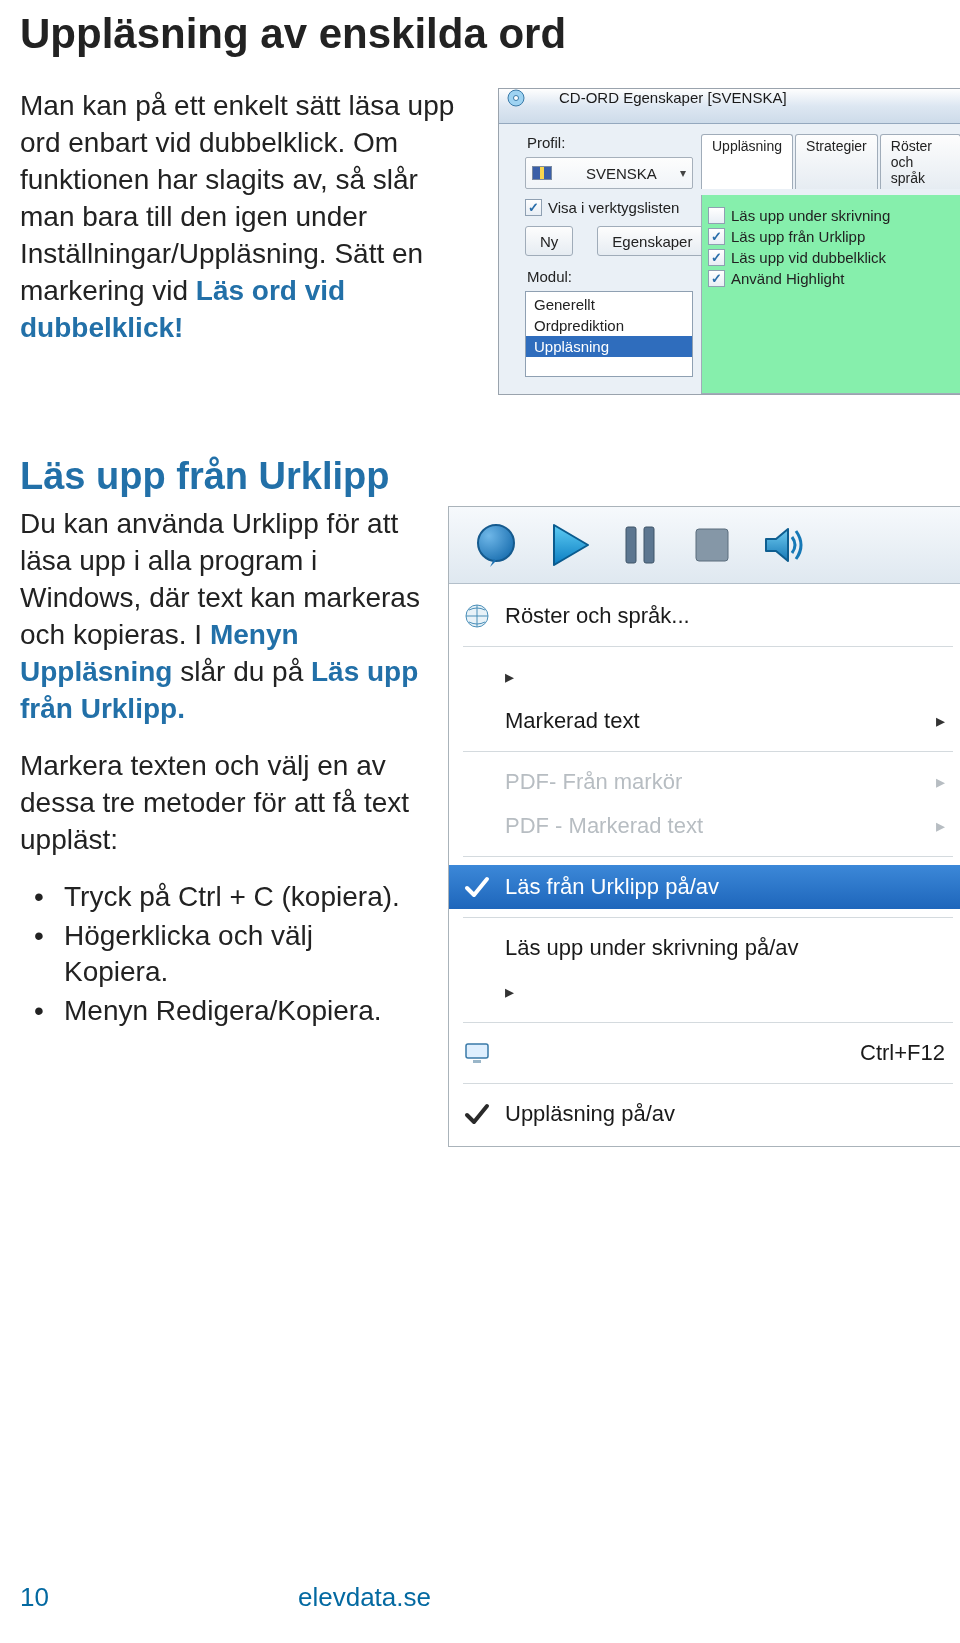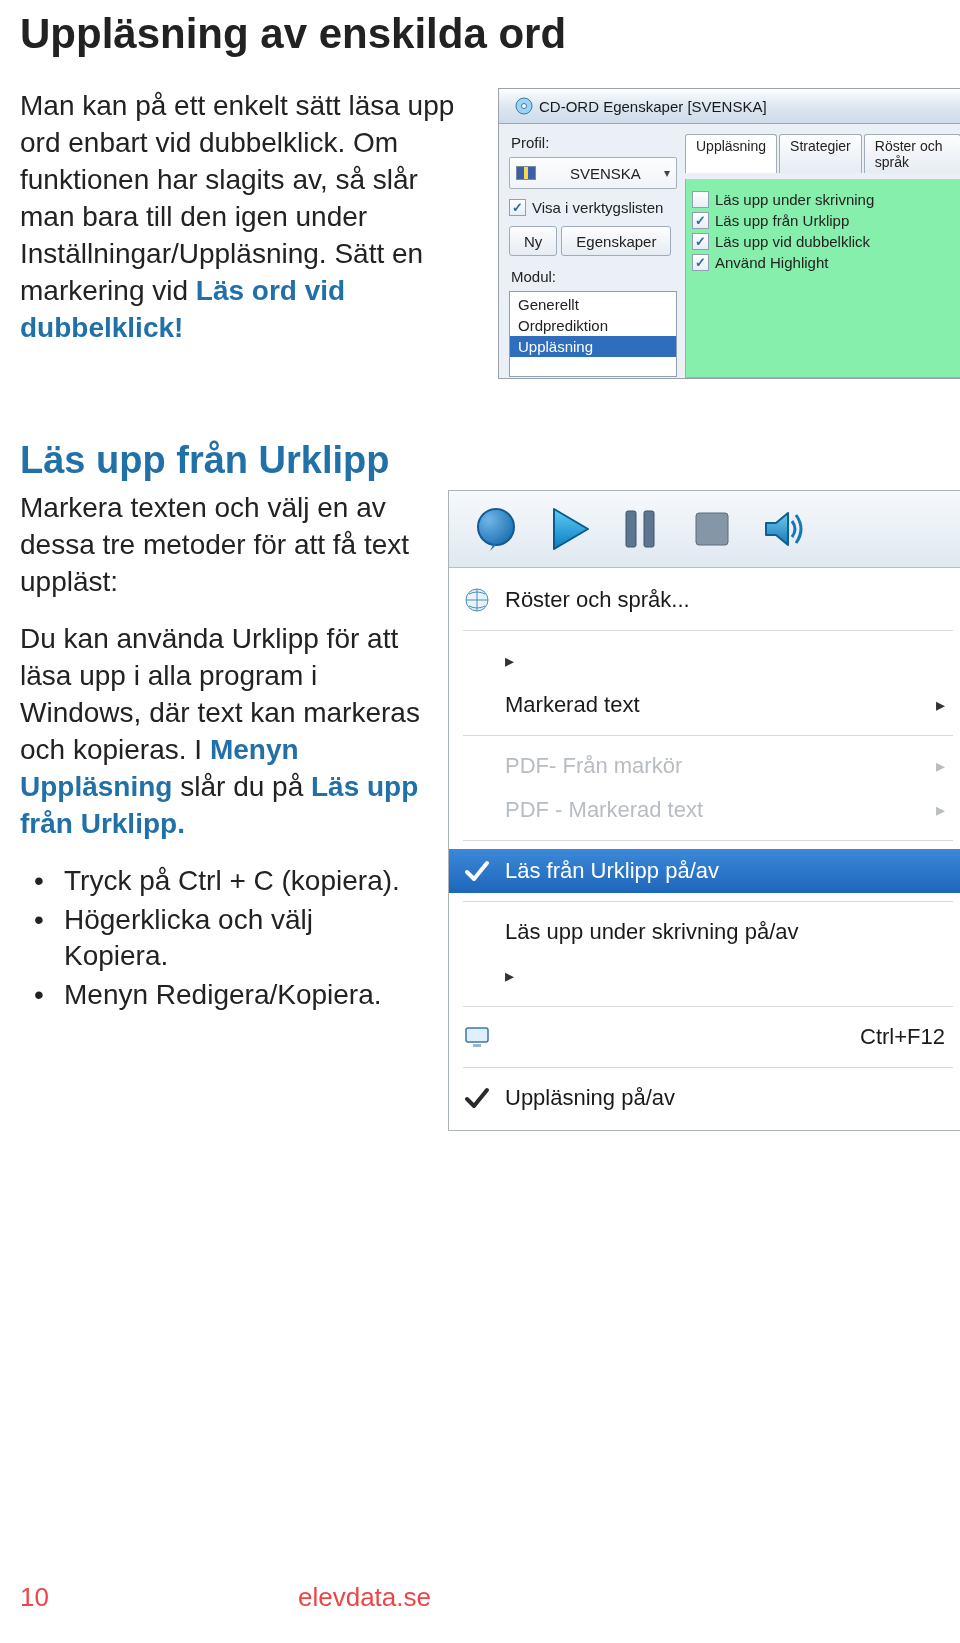--- a/index.html
+++ b/index.html
@@ -73,57 +73,59 @@
     font-size: 28px;
     color: #222;
   }
   .page-footer {
     position: absolute;
     left: 20px;
     right: 20px;
     bottom: 40px;
     display: flex;
     font-size: 26px;
-    color: #ef4444;
+    color: #0369a1;
   }
   .page-footer .spacer { flex: 1; }
   
   .dialog-egenskaper {
     border: 1px solid #9aa3ad;
     background: #eaf0f6;
     font-family: "Segoe UI", Tahoma, sans-serif;
     font-size: 16px;
     color: #222;
     width: 462px;
   }
   .dlg-titlebar {
     display: flex;
-    align-items: center;
+    align-items: flex-start;
     height: 34px;
     background: linear-gradient(#fefefe, #dde7f2 50%, #cddbe9);
     border-bottom: 1px solid #94a8be;
-    padding: 0 16px;
+    padding: 0 8px;
+    gap: 28px;
   }
   .dlg-title-icon {
     width: 18px;
     height: 18px;
     display: inline-flex;
     align-items: center;
     justify-content: center;
     margin-right: 6px;
   }
   .dlg-title-text { font-size: 15px; color: #1a1a1a; }
   .dlg-body {
     display: flex;
     padding: 10px 0 0 10px;
     gap: 8px;
   }
   .dlg-left {
     width: 168px;
     flex: 0 0 auto;
+    margin-left: 16px;
   }
   .dlg-right {
     flex: 1;
     min-width: 0;
   }
   .dlg-label { font-size: 15px; color: #222; margin-bottom: 6px; padding-left: 2px; }
   .dlg-combo {
     display: flex;
     align-items: center;
     height: 30px;
@@ -153,21 +155,21 @@
     margin: 4px 0;
   }
   .dlg-check-row .cb {
     width: 15px; height: 15px;
     background: linear-gradient(#fff,#e8eef5);
     border: 1px solid #8fa0b2;
     display: inline-flex;
     align-items: center; justify-content: center;
     font-size: 13px; color: #2a6eaa; font-weight: 700;
   }
-  .dlg-btn-row { display: flex; gap: 4px; margin-top: 10px; }
+  .dlg-btn-row { display: flex; gap: 24px; margin-top: 10px; }
   .dlg-btn {
     height: 28px;
     background: linear-gradient(#fdfdfd,#e6ecf2);
     border: 1px solid #a0acb9;
     border-radius: 3px;
     padding: 0 14px;
     display: inline-flex;
     align-items: center;
     font-size: 15px;
   }
@@ -349,27 +351,27 @@
           </div>
         </div>
       </div>
     </div>
   </div>
 
   <h2 class="sub-heading">Läs upp från Urklipp</h2>
 
   <div class="two-col">
     <div class="left-col" style="width:410px">
-      <p class="body-text">Markera texten och välj en av dessa tre metoder för att få text uppläst:</p>
       <p class="body-text">
         <span class="phantom">Du kan använda Urklipp för att läsa upp i alla program i Windows, där text kan markeras och kopieras. I </span>
         <span class="emph-blue">Menyn Uppläsning</span>
         <span class="phantom"> slår du på </span>
         <span class="emph-blue">Läs upp från Urklipp.</span>
       </p>
+      <p class="body-text">Markera texten och välj en av dessa tre metoder för att få text uppläst:</p>
       <ul class="bullets">
         <li>Tryck på Ctrl + C (kopiera).</li>
         <li>Högerklicka och välj Kopiera.</li>
         <li>Menyn Redigera/Kopiera.</li>
       </ul>
     </div>
 
     <div class="right-col">
 
       <div class="scr2">

